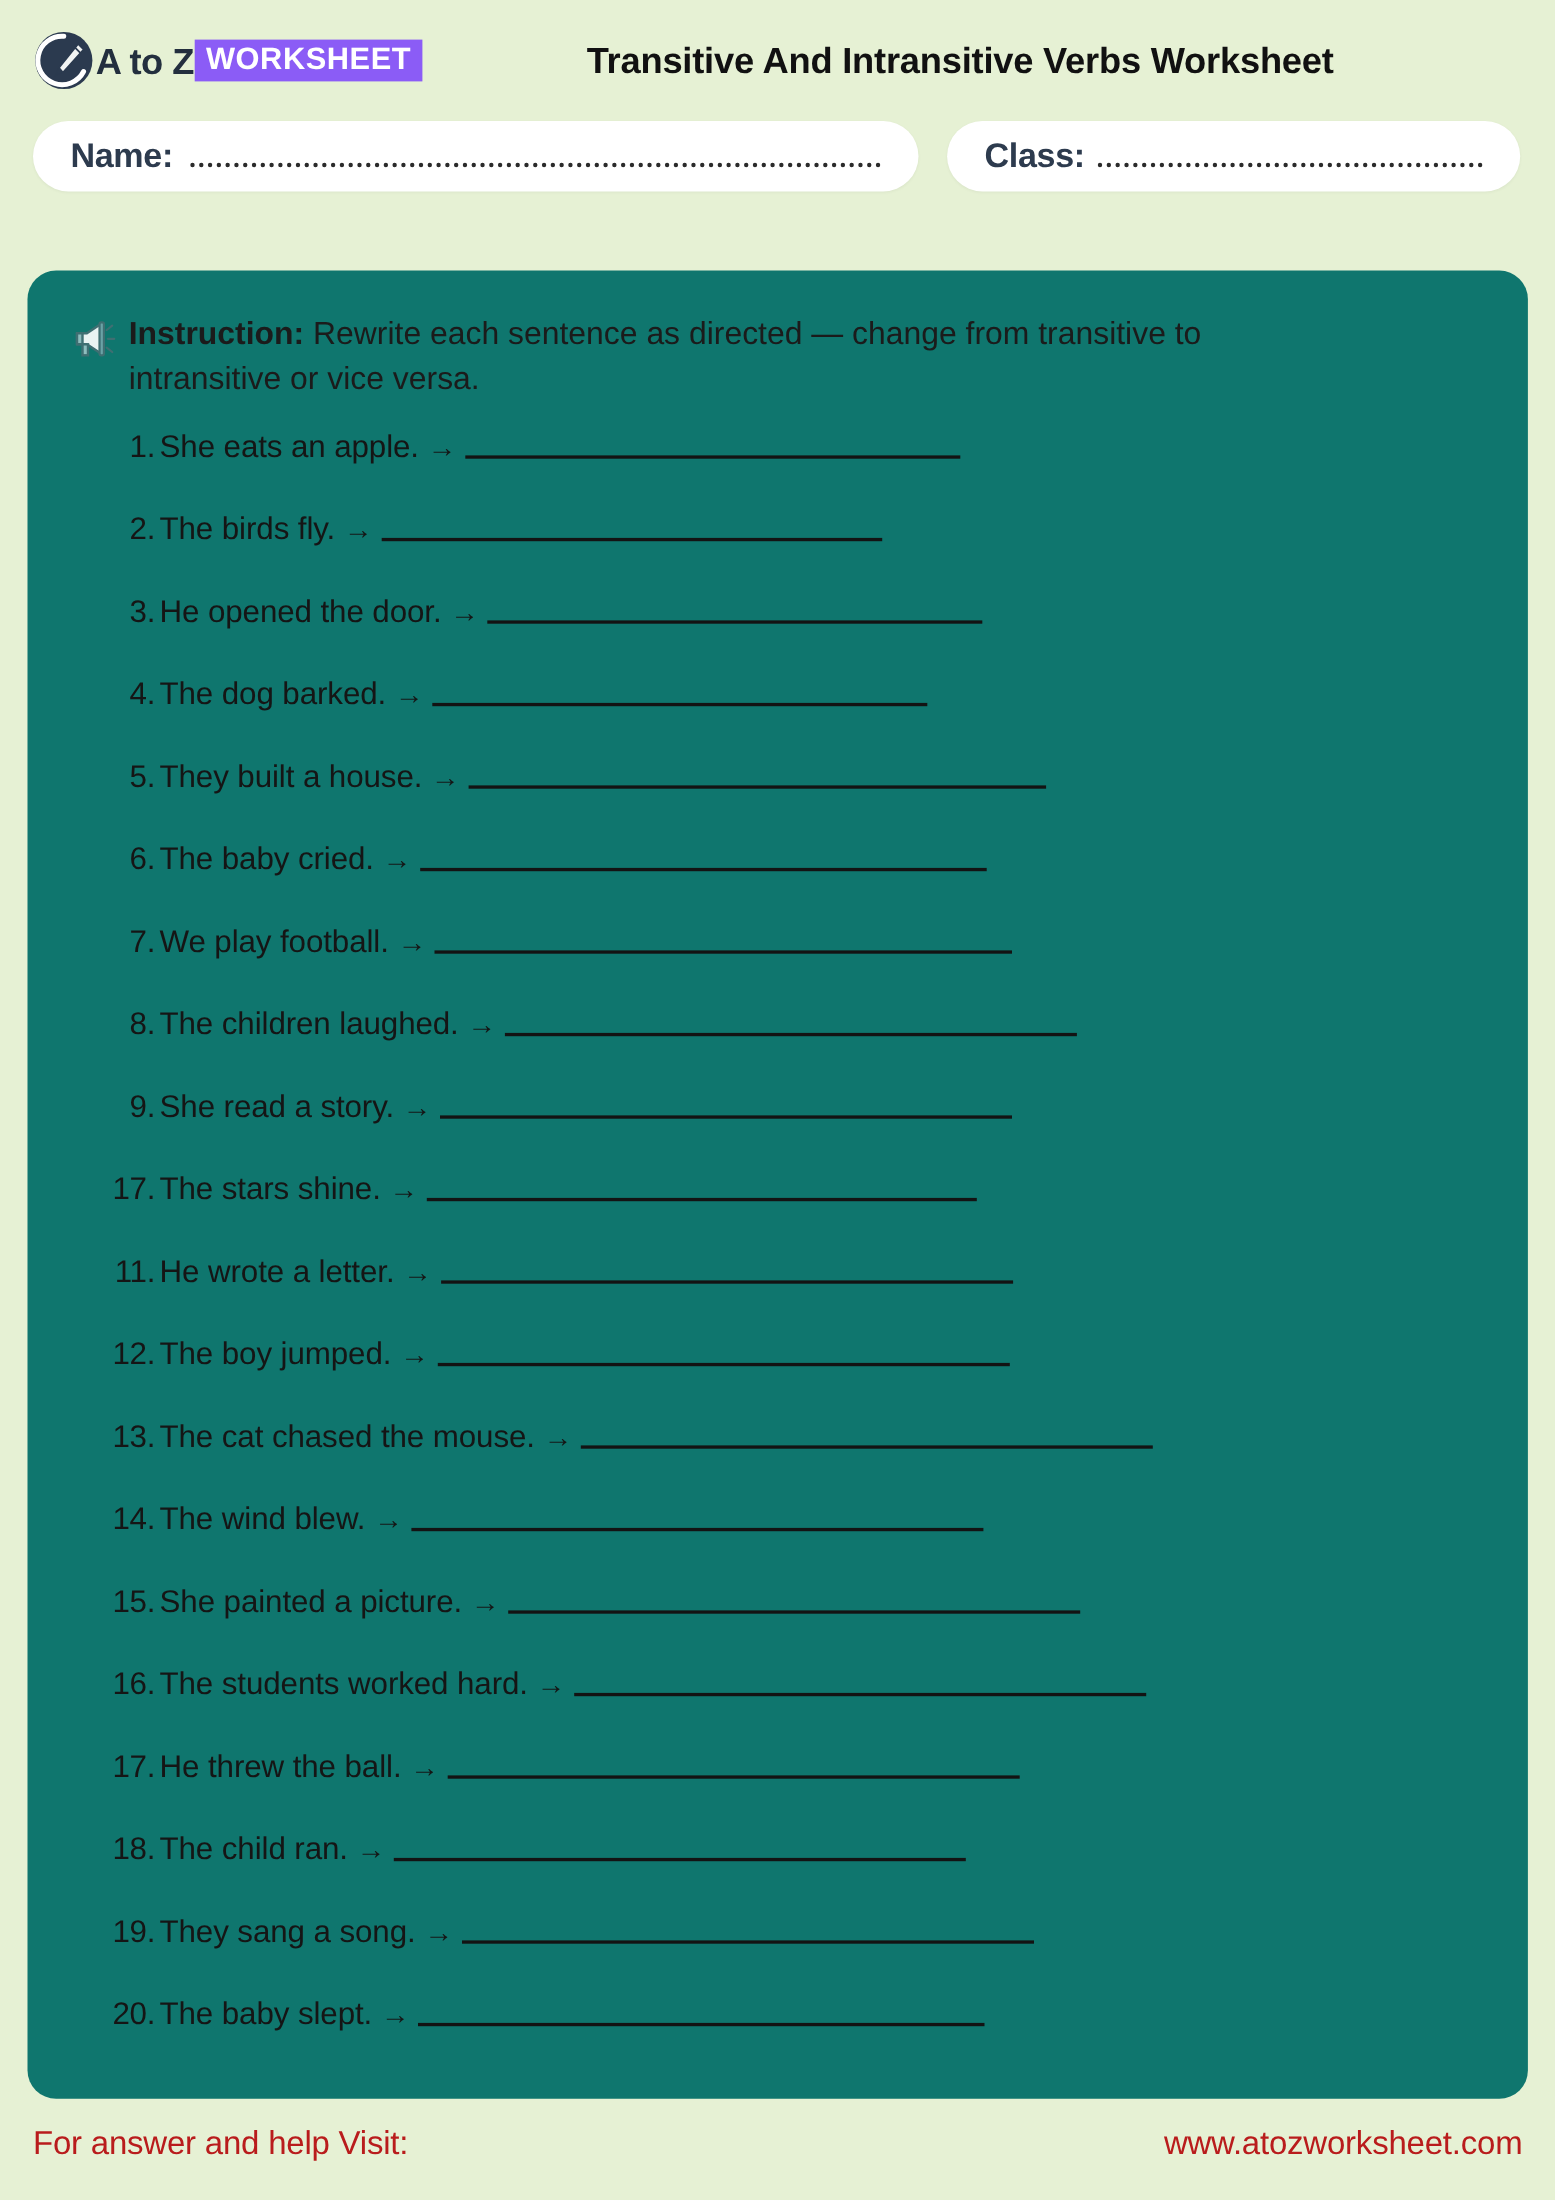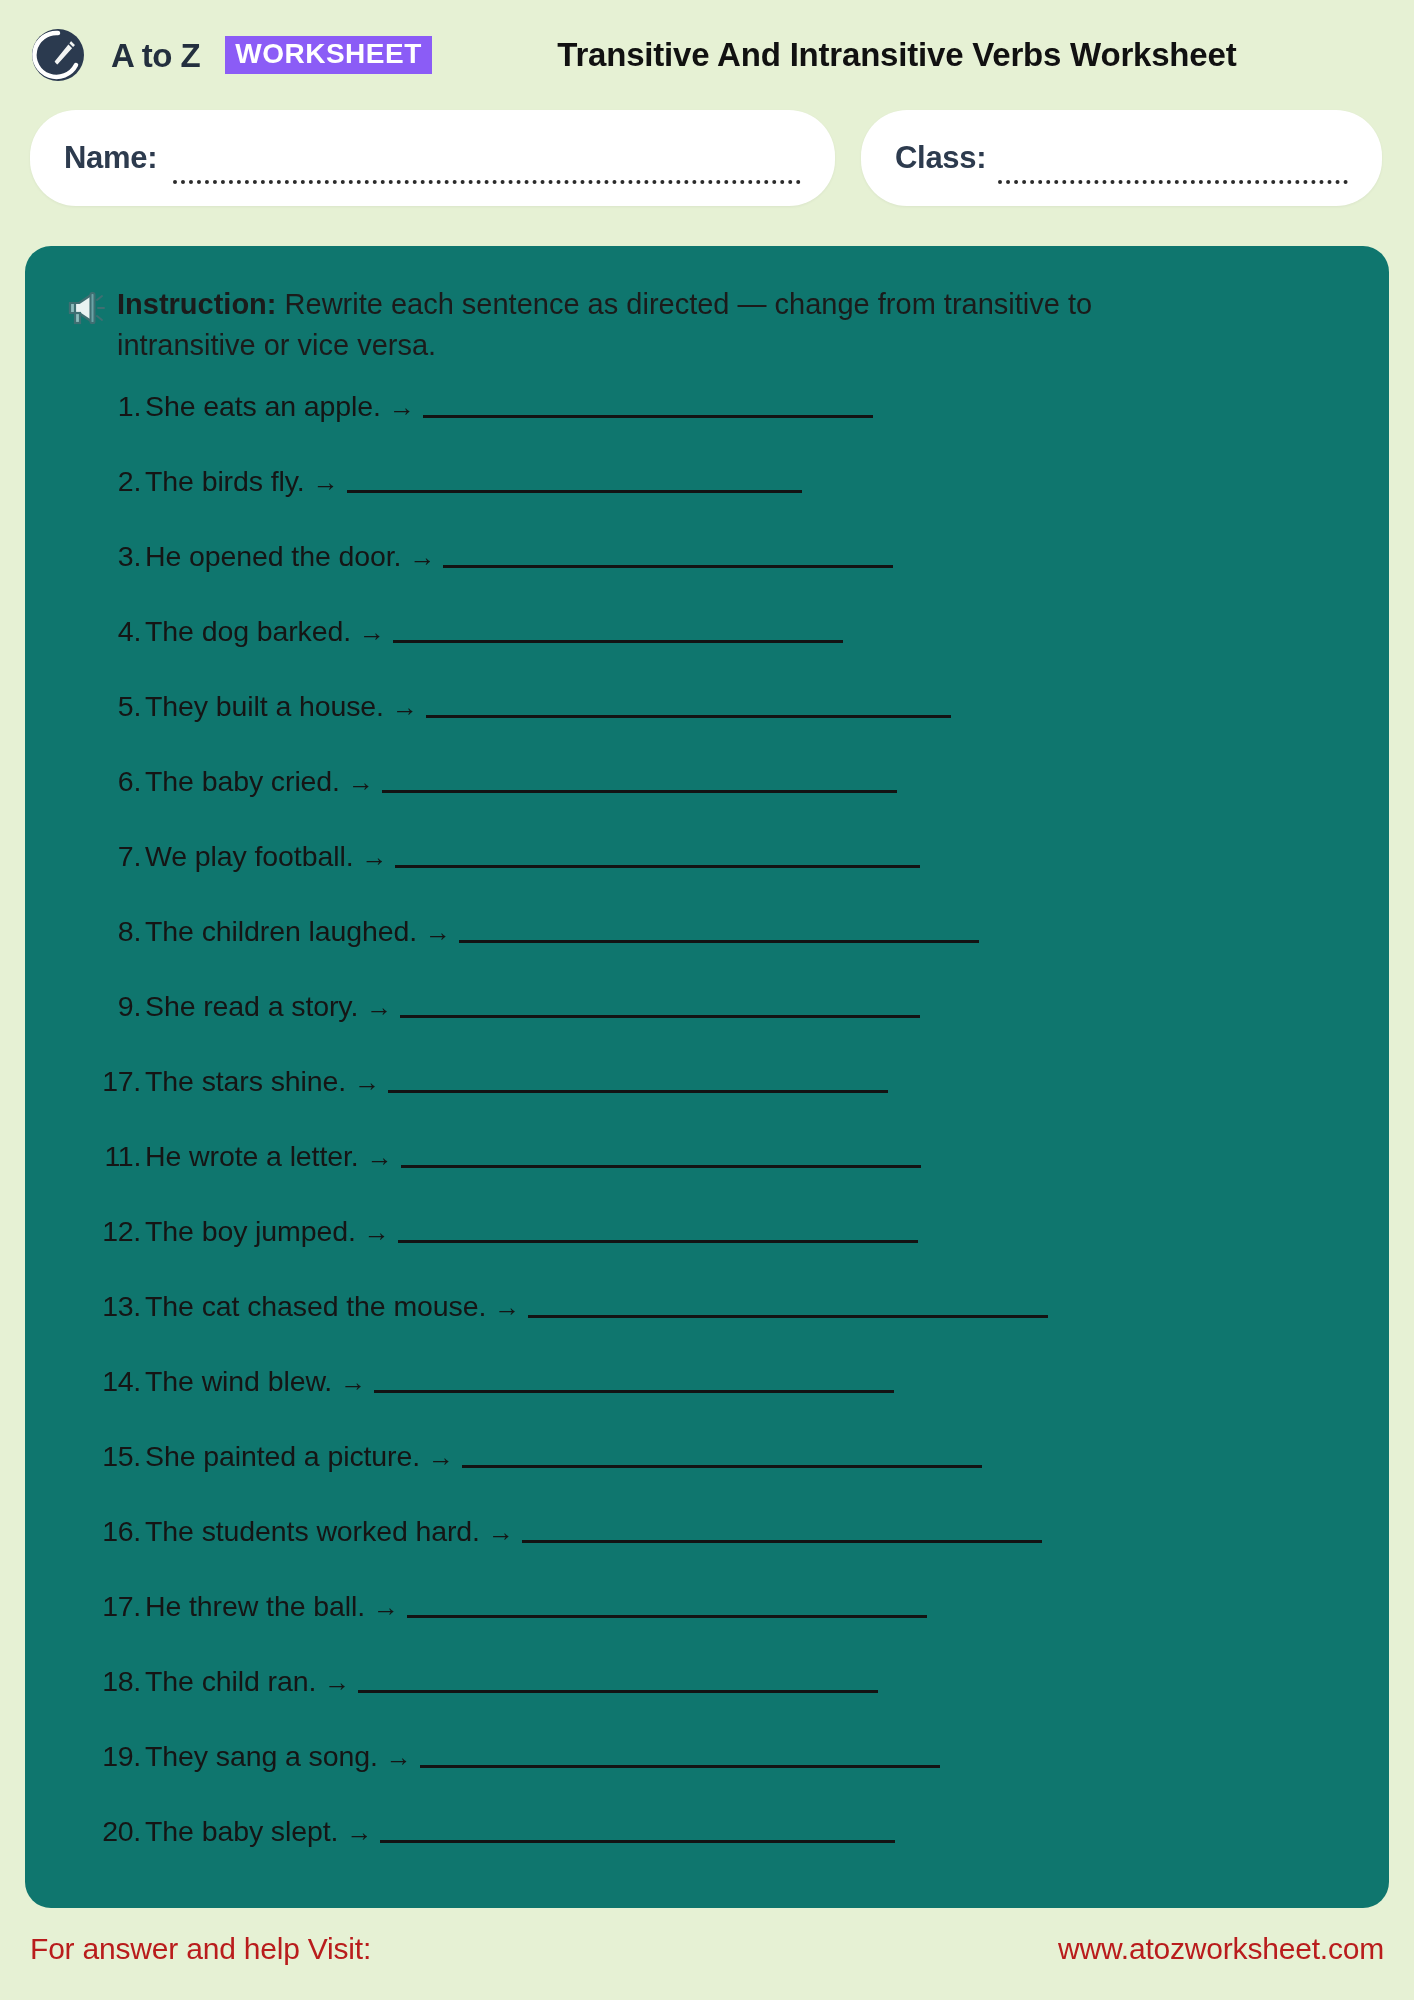--- a/index.html
+++ b/index.html
@@ -20,21 +20,21 @@
   .header {
     height: 110px;
     display: flex;
     align-items: center;
     padding: 0 32px 0 30px;
   }
 
   .brand {
     display: flex;
     align-items: center;
-    gap: 25px;
+    gap: 1px;
     flex: 0 0 auto;
   }
 
   .brand-mark {
     width: 56px;
     height: 56px;
     flex: 0 0 auto;
     display: block;
   }
 
@@ -67,21 +67,21 @@
     letter-spacing: -0.2px;
     padding-right: 20px;
     white-space: nowrap;
   }
 
   
   .idrow {
     display: flex;
     gap: 26px;
     padding: 0 32px 0 30px;
-    height: 96px;
+    height: 64px;
     align-items: stretch;
   }
 
   .idfield {
     background: #ffffff;
     border-radius: 46px;
     display: flex;
     align-items: center;
     padding: 0 34px;
     box-shadow: 0 1px 3px rgba(0,0,0,0.05);

